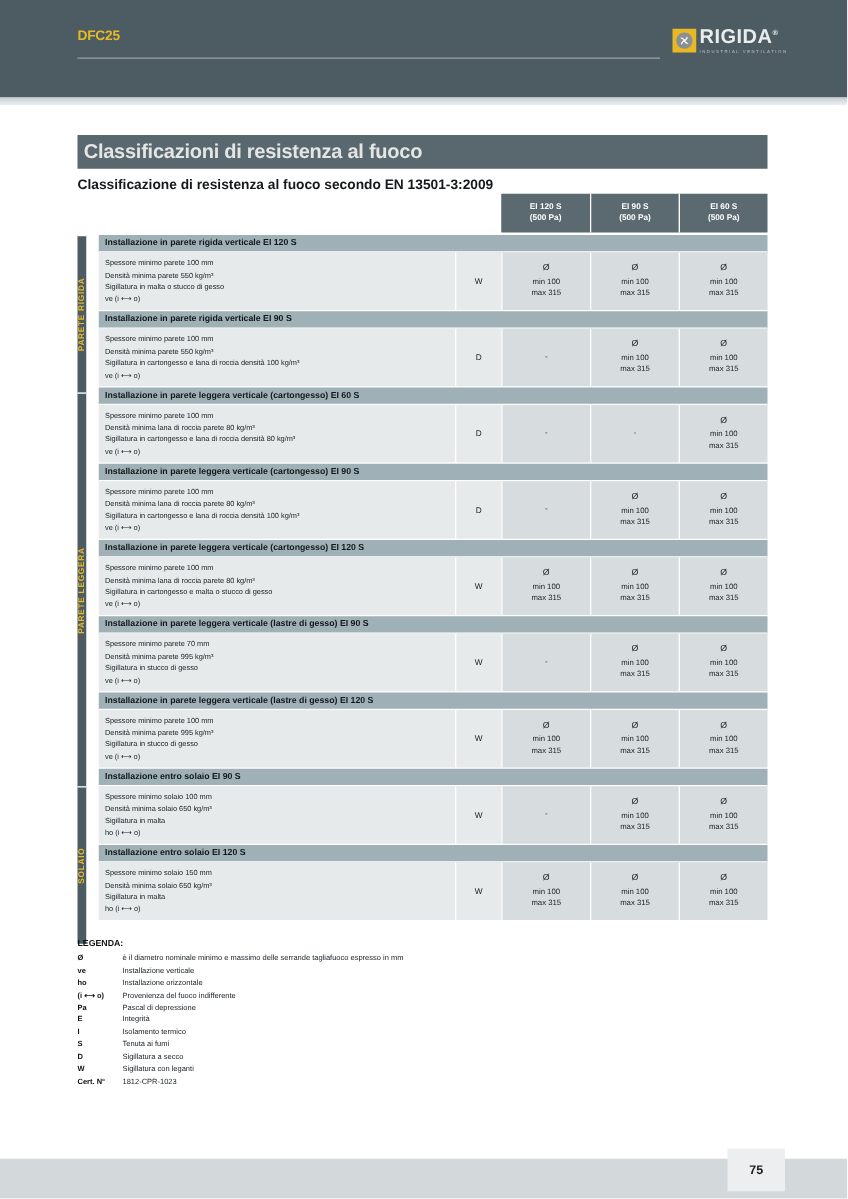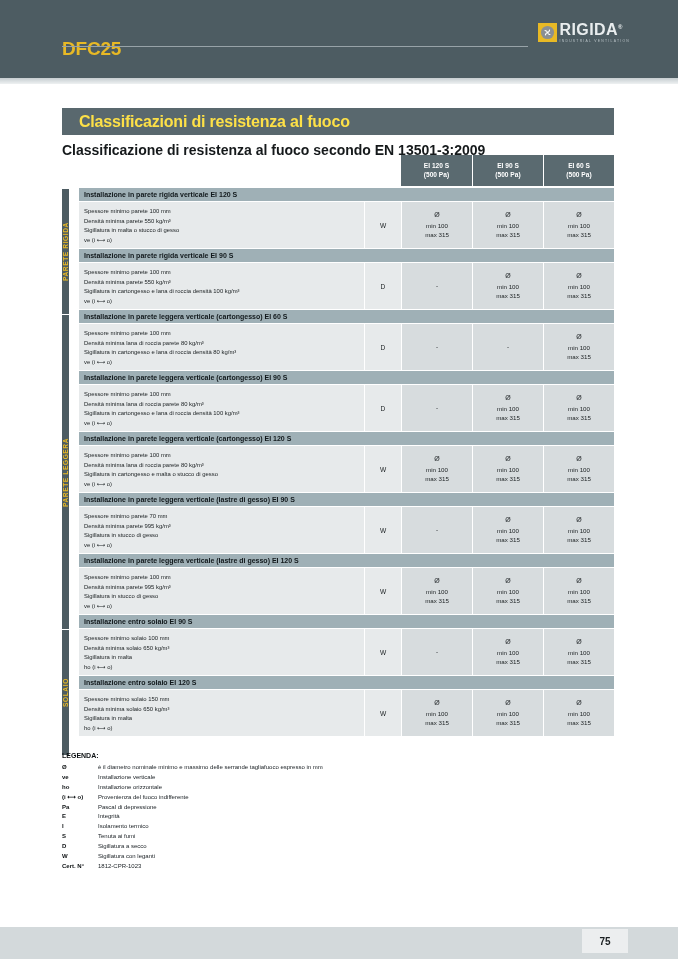--- a/index.html
+++ b/index.html
@@ -16,22 +16,22 @@
     overflow: hidden;
   }
 
   
   .topbar {
     position: absolute; left: 0; top: 0;
     width: 678px; height: 78px;
     background: #4d5c62;
   }
   .topbar-title {
-    position: absolute; left: 62px; top: 38px;
-    font-size: 19px; font-weight: bold;
+    position: absolute; left: 62px; top: 23px;
+    font-size: 11px; font-weight: bold;
     color: #e8b925;
     letter-spacing: -0.2px;
   }
   .topbar-rule {
     position: absolute; left: 62px; top: 46px;
     width: 466px; height: 1px;
     background: #98a3a8;
   }
   .logo-wrap {
     position: absolute; right: 48px; top: 22px;
@@ -62,26 +62,26 @@
   }
 
   
   .title-bar {
     position: absolute; left: 62px; top: 108px;
     width: 552px; height: 27px;
     background: #59686e;
     display: flex; align-items: center;
   }
   .title-bar span {
-    color: #fde047; font-size: 16px; font-weight: bold;
-    padding-left: 17px; letter-spacing: -0.2px;
+    color: #e5e5e5; font-size: 16px; font-weight: bold;
+    padding-left: 5px; letter-spacing: -0.2px;
   }
   .subtitle {
     position: absolute; left: 62px; top: 142px;
-    font-size: 14px; font-weight: bold; color: #15191b;
+    font-size: 11px; font-weight: bold; color: #15191b;
   }
 
   
   .table {
     position: absolute; left: 62px; top: 155px;
     width: 552px;
   }
   .col-headers {
     display: flex; justify-content: flex-end;
     height: 31px; margin-bottom: 2px;
@@ -166,21 +166,21 @@
   }
 
   
   .footer-bar {
     position: absolute; left: 0; bottom: 0;
     width: 678px; height: 32px;
     background: #d3d9db;
   }
   .footer-page {
     position: absolute; right: 50px; bottom: 6px;
-    width: 46px; height: 24px;
+    width: 46px; height: 34px;
     background: #eceeef;
     display: flex; align-items: center; justify-content: center;
     font-size: 10px; font-weight: bold; color: #1a1f21;
   }
 </style>
 </head>
 <body>
 
 <div id="page">
 

